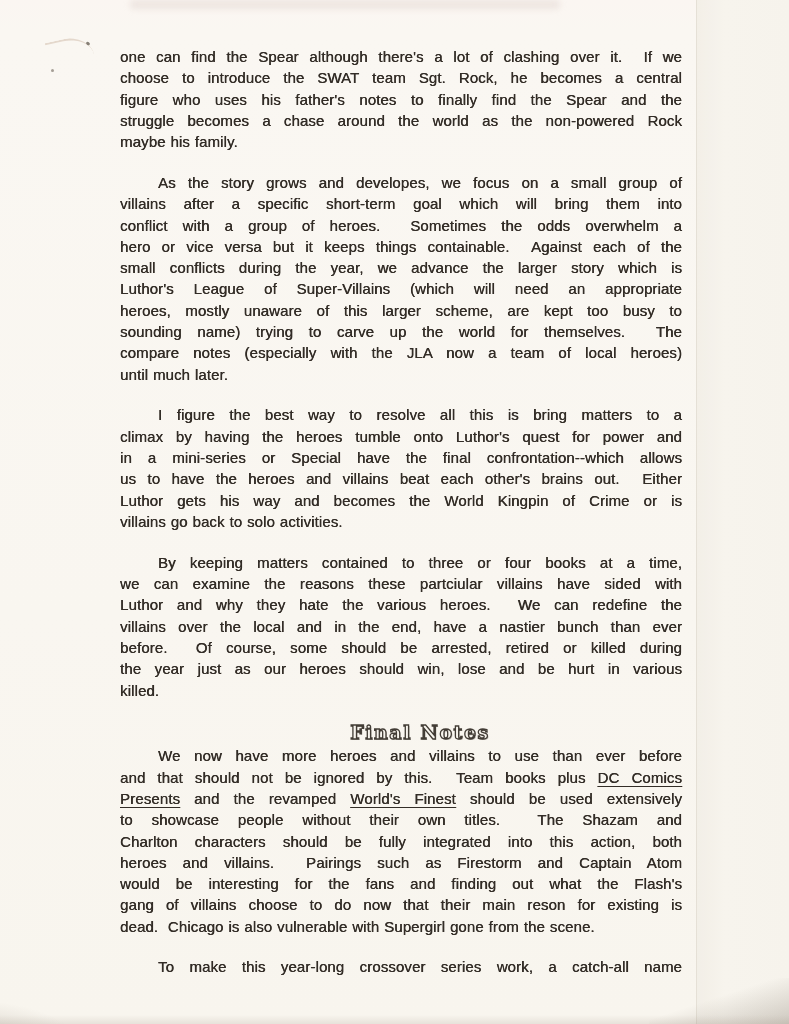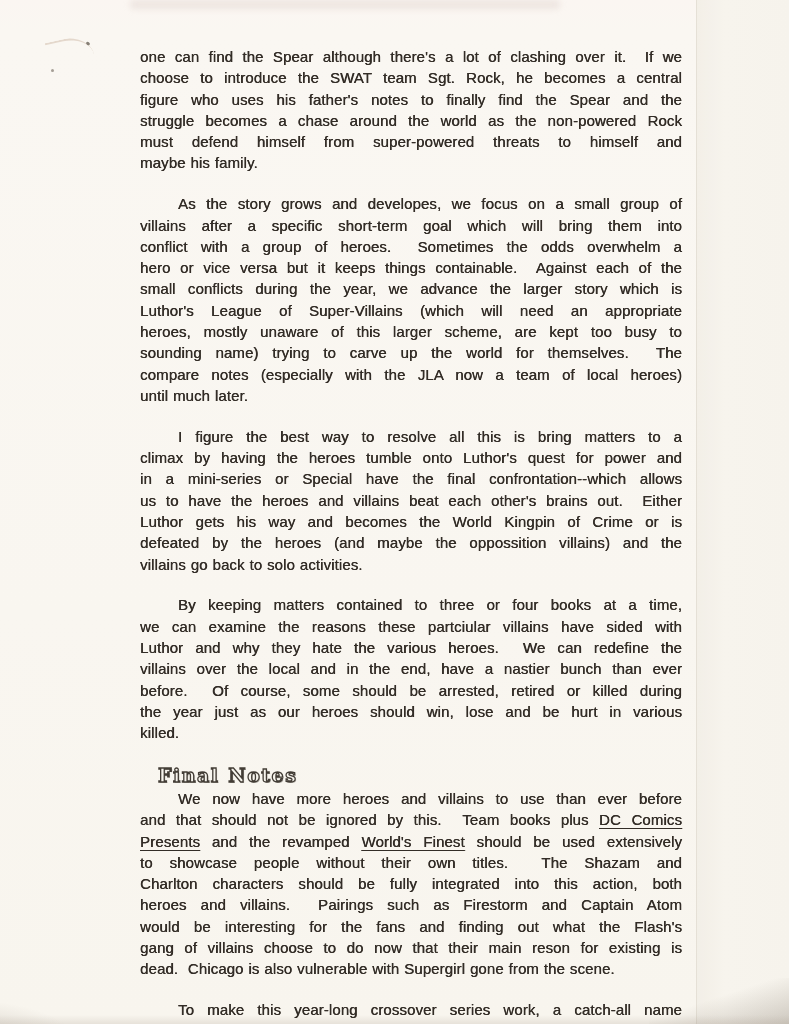--- a/index.html
+++ b/index.html
@@ -109,21 +109,20 @@
     letter-spacing: 0.1px;
     word-spacing: 0.6px;
     text-shadow: 0.3px 0 0 currentColor;
   }
   .para {
     margin: 0 0 19.5px 0;
   }
   .line {
     text-align: justify;
     text-align-last: justify;
-    margin-left: 20px;
   }
   .line.last {
     text-align-last: left;
   }
   .line.indent {
     text-indent: 38px;
   }
   .u {
     text-decoration: underline;
     text-underline-offset: 2.5px;
@@ -132,20 +131,21 @@
   .section-heading {
     font-family: "DejaVu Serif", serif;
     font-weight: bold;
     font-size: 19px;
     line-height: 24px;
     letter-spacing: 1.5px;
     margin: 0 0 1px 38px;
     color: #f7f4ed;
     -webkit-text-stroke: 1.3px #423c35;
     text-shadow: 1px 1px 0 rgba(66,60,53,0.35);
+    text-align: center;
   }
 </style>
 </head>
 <body>
 
 <div class="paper"></div>
 <div class="right-strip"></div>
 <div class="top-smudge"></div>
 <div class="scratch"></div>
 <div class="speck-a"></div>
@@ -153,42 +153,40 @@
 <div class="corner-shadow-left"></div>
 <div class="corner-shadow-right"></div>
 <div class="bottom-edge"></div>
 
 <main class="page-text">
   <div class="para">
       <div class="line"><span>one can find the Spear although there's a lot of clashing over it.&nbsp; If we</span></div>
       <div class="line"><span>choose to introduce the SWAT team Sgt. Rock, he becomes a central</span></div>
       <div class="line"><span>figure who uses his father's notes to finally find the Spear and the</span></div>
       <div class="line"><span>struggle becomes a chase around the world as the non-powered Rock</span></div>
-      <div class="line"><span>must defend himself from super-powered threats to himself and</span></div>
       <div class="line last"><span>maybe his family.</span></div>
     </div>
   <div class="para">
       <div class="line indent"><span>As the story grows and developes, we focus on a small group of</span></div>
       <div class="line"><span>villains after a specific short-term goal which will bring them into</span></div>
       <div class="line"><span>conflict with a group of heroes.&nbsp; Sometimes the odds overwhelm a</span></div>
       <div class="line"><span>hero or vice versa but it keeps things containable.&nbsp; Against each of the</span></div>
       <div class="line"><span>small conflicts during the year, we advance the larger story which is</span></div>
       <div class="line"><span>Luthor's League of Super-Villains (which will need an appropriate</span></div>
       <div class="line"><span>heroes, mostly unaware of this larger scheme, are kept too busy to</span></div>
       <div class="line"><span>sounding name) trying to carve up the world for themselves.&nbsp; The</span></div>
       <div class="line"><span>compare notes (especially with the JLA now a team of local heroes)</span></div>
       <div class="line last"><span>until much later.</span></div>
     </div>
   <div class="para">
       <div class="line indent"><span>I figure the best way to resolve all this is bring matters to a</span></div>
       <div class="line"><span>climax by having the heroes tumble onto Luthor's quest for power and</span></div>
       <div class="line"><span>in a mini-series or Special have the final confrontation--which allows</span></div>
       <div class="line"><span>us to have the heroes and villains beat each other's brains out.&nbsp; Either</span></div>
       <div class="line"><span>Luthor gets his way and becomes the World Kingpin of Crime or is</span></div>
-      <div class="line"><span>defeated by the heroes (and maybe the oppossition villains) and the</span></div>
       <div class="line last"><span>villains go back to solo activities.</span></div>
     </div>
   <div class="para">
       <div class="line indent"><span>By keeping matters contained to three or four books at a time,</span></div>
       <div class="line"><span>we can examine the reasons these partciular villains have sided with</span></div>
       <div class="line"><span>Luthor and why they hate the various heroes.&nbsp; We can redefine the</span></div>
       <div class="line"><span>villains over the local and in the end, have a nastier bunch than ever</span></div>
       <div class="line"><span>before.&nbsp; Of course, some should be arrested, retired or killed during</span></div>
       <div class="line"><span>the year just as our heroes should win, lose and be hurt in various</span></div>
       <div class="line last"><span>killed.</span></div>

